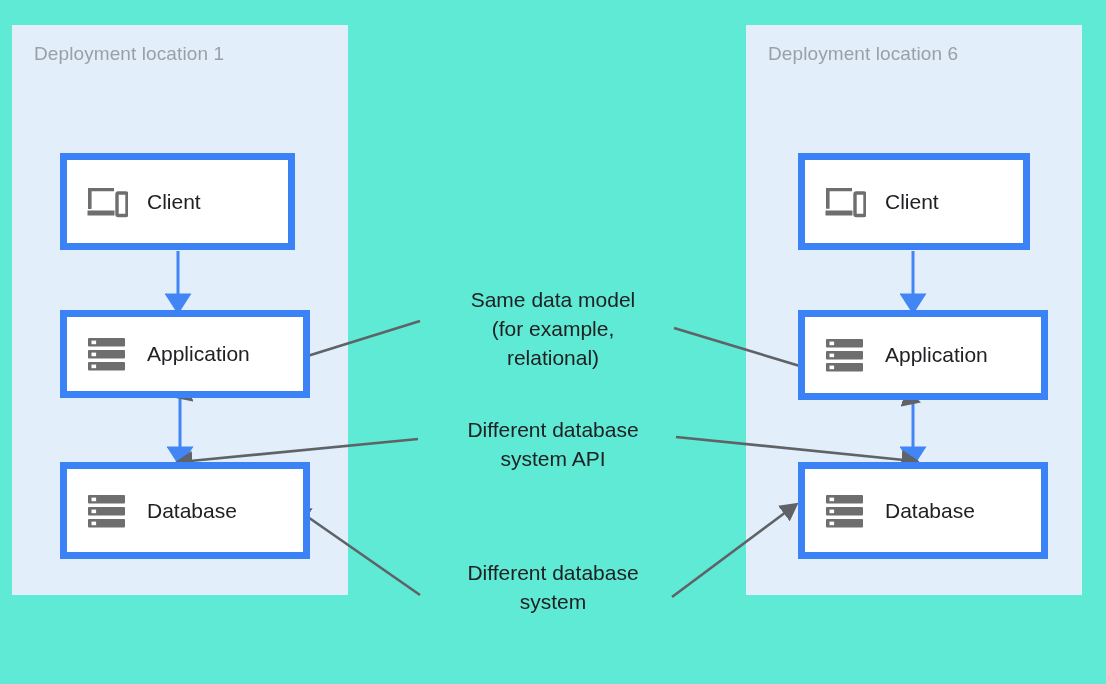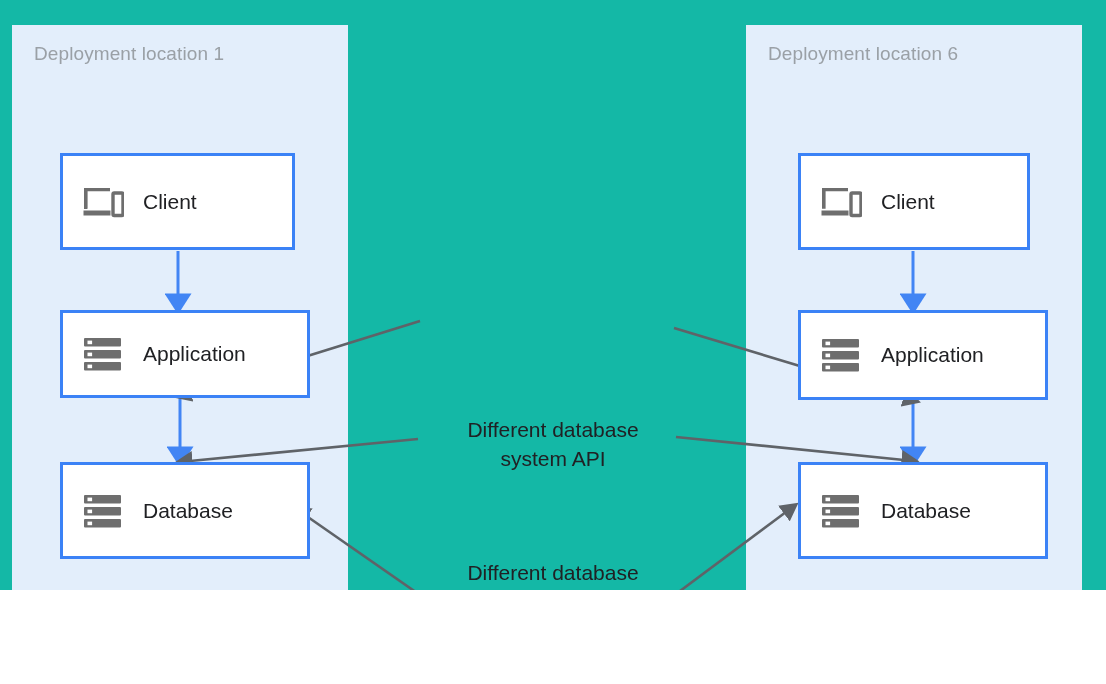--- a/index.html
+++ b/index.html
@@ -6,22 +6,22 @@
     margin: 0;
     padding: 0;
     background: #ffffff;
   }
   body {
     font-family: "Liberation Sans", sans-serif;
   }
   #canvas {
     position: relative;
     width: 1106px;
-    height: 590px;
-    background: #14b8a6;
+    height: 684px;
+    background: #5eead4;
     overflow: hidden;
   }
 
   
   .panel {
     position: absolute;
     background: #e3eefb;
   }
   #panel-left  { left: 12px;  top: 25px; width: 336px; height: 570px; }
   #panel-right { left: 746px; top: 25px; width: 336px; height: 570px; }
@@ -33,21 +33,21 @@
     font-size: 19px;
     color: #9aa0a6;
     white-space: nowrap;
     letter-spacing: 0.1px;
   }
 
   
   .node {
     position: absolute;
     background: #ffffff;
-    border: 3px solid #3b82f6;
+    border: 7px solid #3b82f6;
     box-sizing: border-box;
     display: flex;
     align-items: center;
     gap: 18px;
     padding-left: 18px;
   }
   .node-label {
     font-size: 21px;
     color: #202124;
     white-space: nowrap;
@@ -229,20 +229,23 @@
         <rect x="1" y="14" width="37" height="8.5" rx="1" fill="#6e6e6e"></rect>
         <rect x="1" y="26" width="37" height="8.5" rx="1" fill="#6e6e6e"></rect>
         <rect x="4.5" y="4.6" width="4.6" height="3.6" fill="#ffffff"></rect>
         <rect x="4.5" y="16.6" width="4.6" height="3.6" fill="#ffffff"></rect>
         <rect x="4.5" y="28.6" width="4.6" height="3.6" fill="#ffffff"></rect>
       </svg>
     </span>
     <span class="node-label">Database</span>
   </div>
 
+  <div class="annotation" id="ann-data-model">Same data model
+(for example,
+relational)</div>
 
   <div class="annotation" id="ann-db-api">Different database
 system API</div>
 
   <div class="annotation" id="ann-db-system">Different database
 system</div>
 
 </div>
 
 </body></html>

